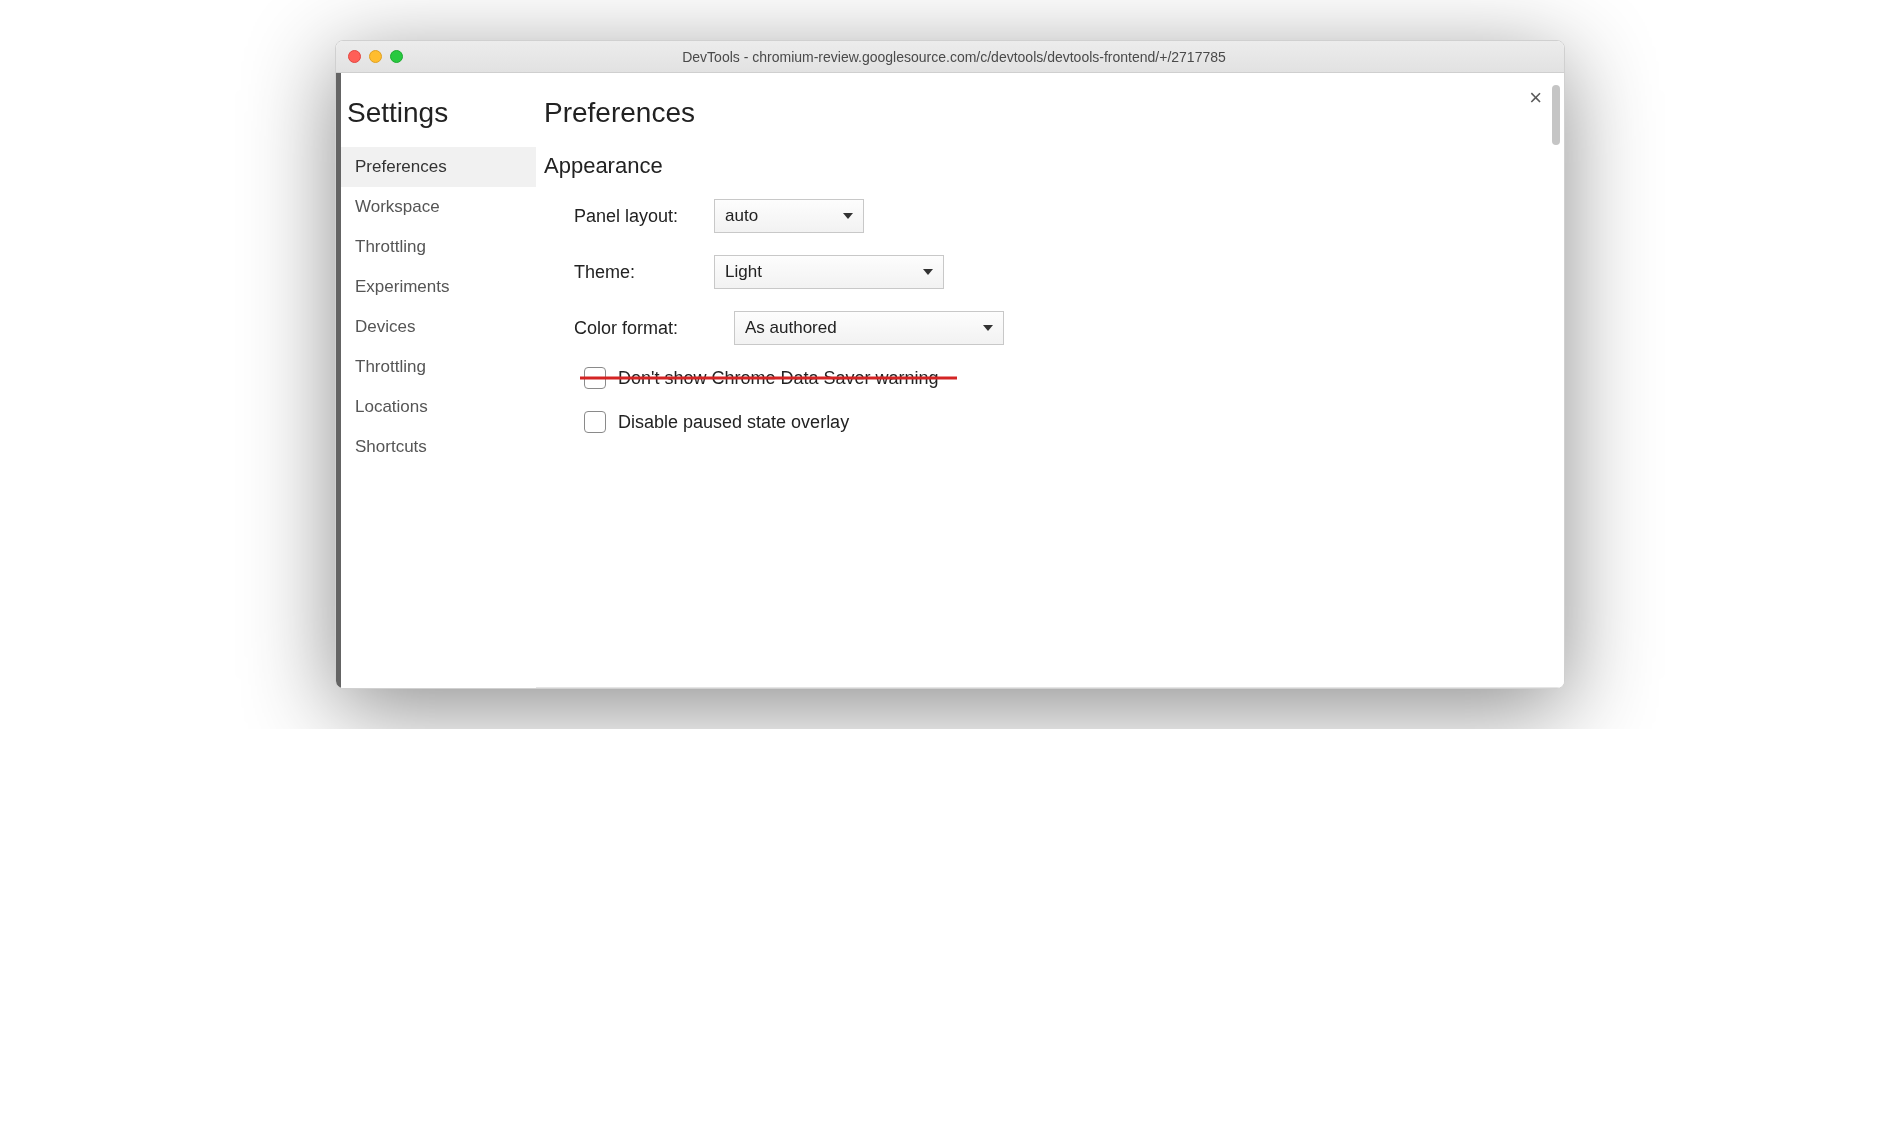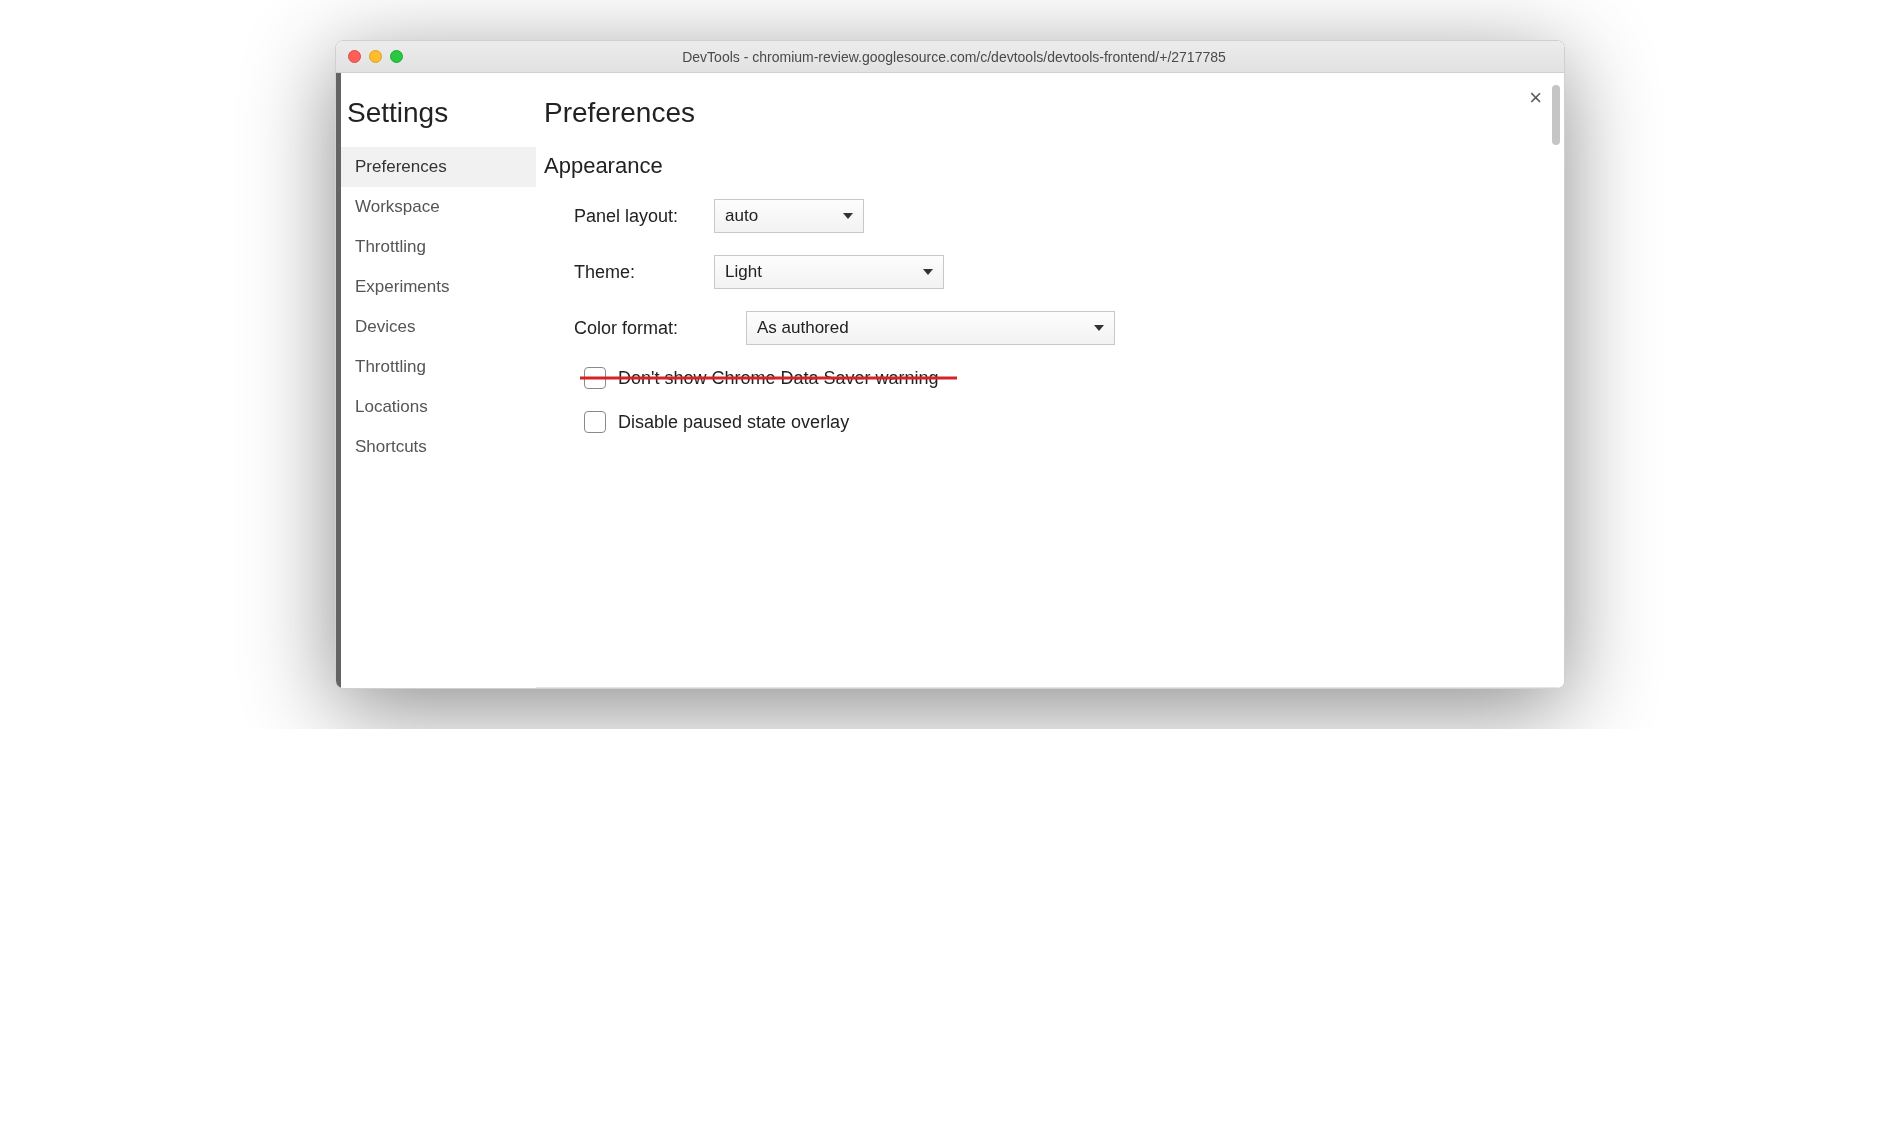--- a/index.html
+++ b/index.html
@@ -115,21 +115,21 @@
     justify-content: space-between;
     border: 1px solid #c8c8c8;
     background: linear-gradient(#fdfdfd,#f2f2f2);
     padding: 6px 10px;
     font-size: 17px;
     color: #222;
     cursor: pointer;
   }
   .select.sm { width: 150px; }
   .select.md { width: 230px; }
-  .select.lg { width: 369px; margin-left: 12px; }
+  .select.lg { width: 270px; }
   .caret {
     width: 0; height: 0;
     border-left: 5px solid transparent;
     border-right: 5px solid transparent;
     border-top: 6px solid #333;
     margin-left: 10px;
   }
   .check-row {
     display: flex;
     align-items: center;

